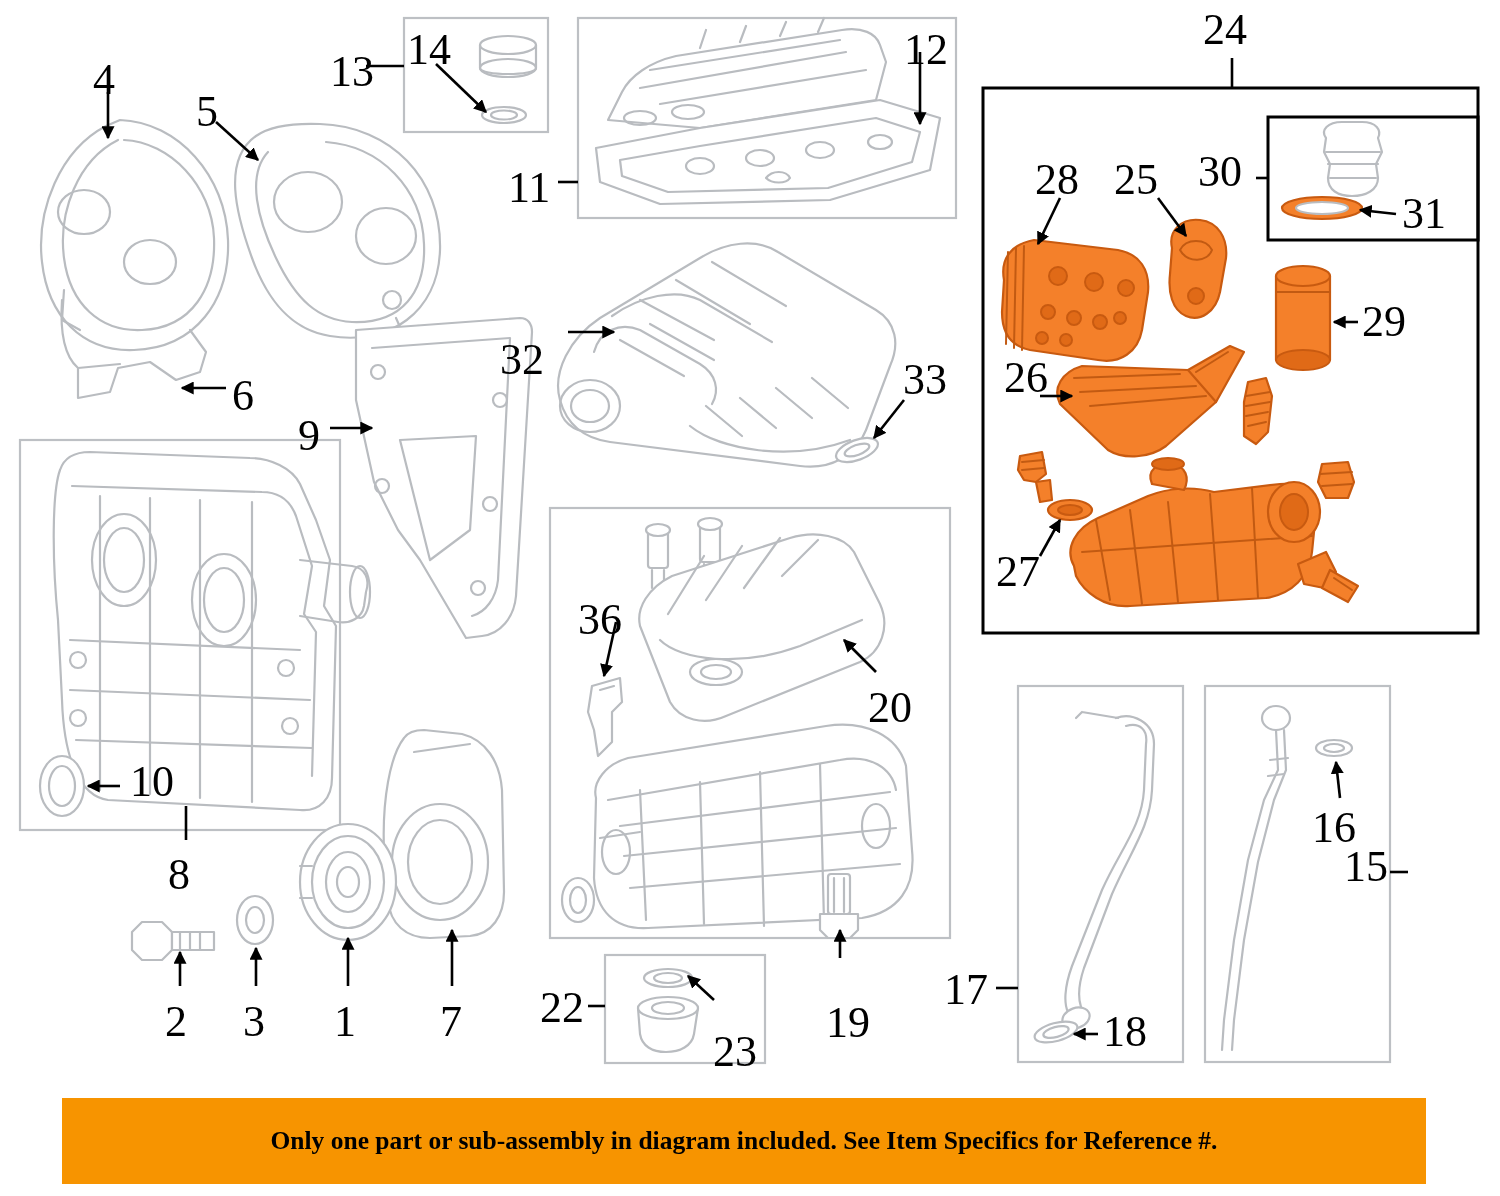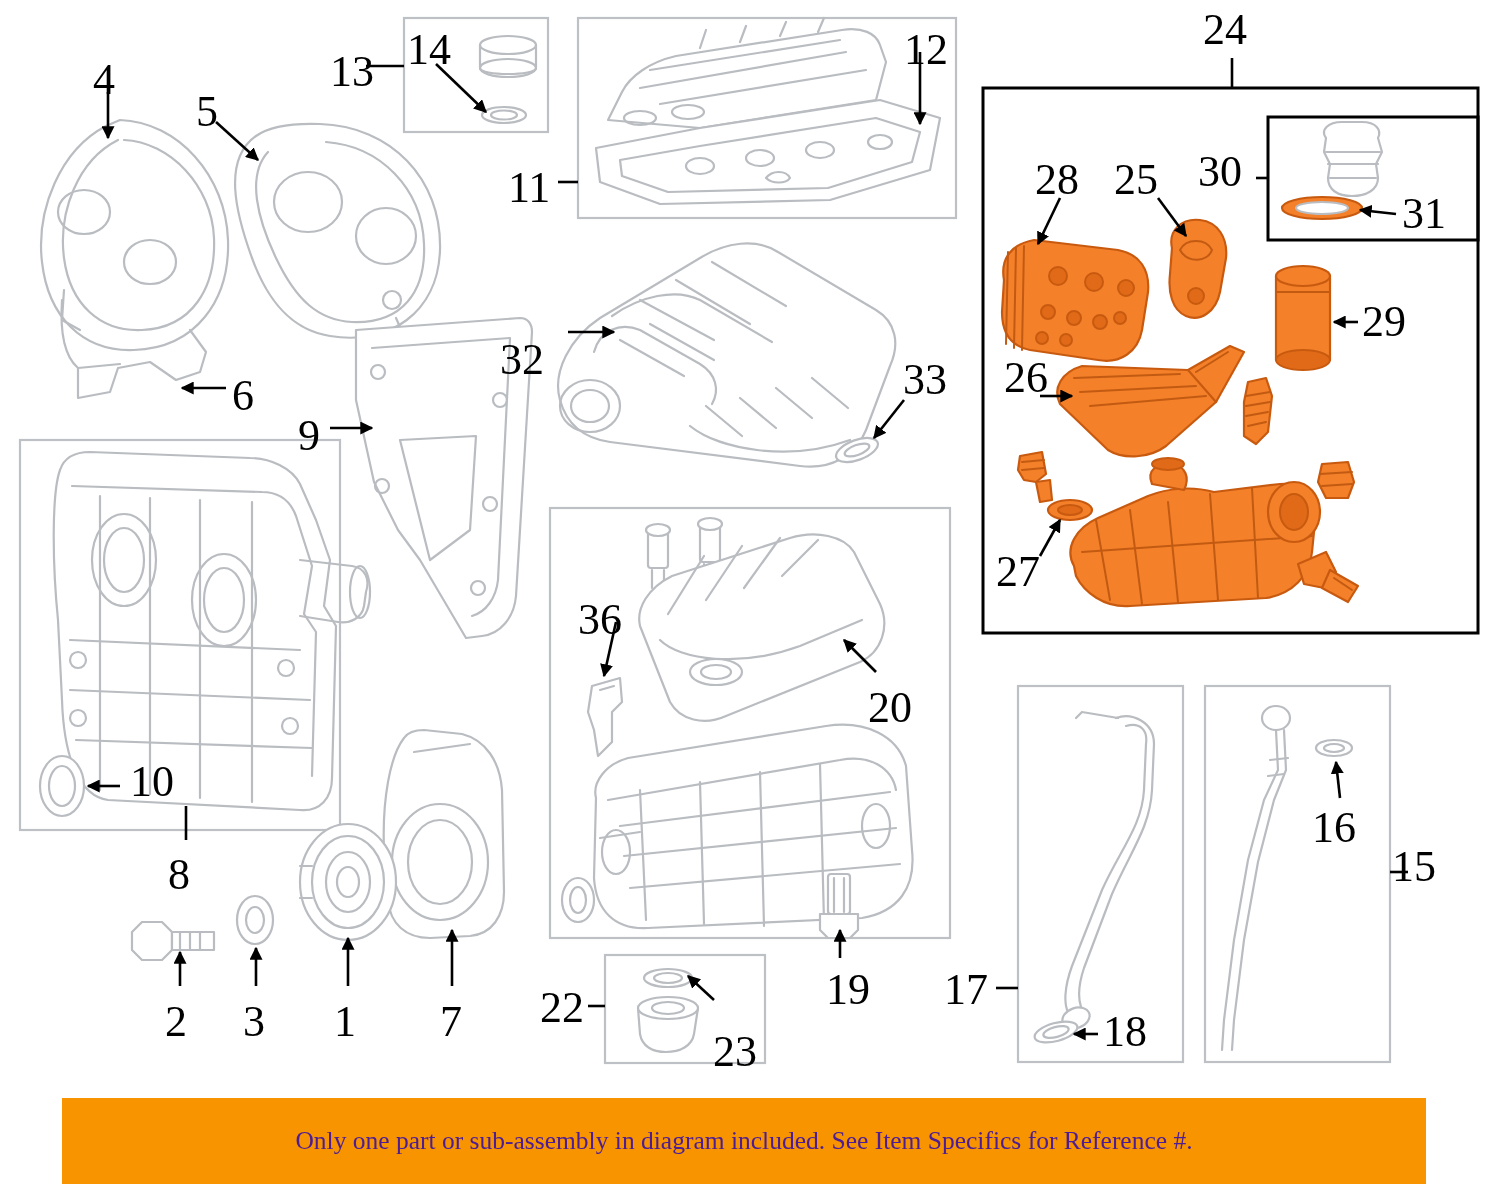--- a/index.html
+++ b/index.html
@@ -43,23 +43,23 @@
     width: 1364px;
     height: 86px;
     background: #f79400;
     display: flex;
     flex-direction: column;
     align-items: center;
     justify-content: center;
   }
   .banner-line {
     font-family: "Liberation Serif", serif;
-    font-weight: normal;
+    font-weight: bold;
     font-size: 25.5px;
-    color: #4c1d95;
+    color: #000000;
     line-height: 1.22;
     white-space: nowrap;
   }
   
   .gray {
     fill: none;
     stroke: #b9bcc0;
     stroke-width: 2.2;
     stroke-linejoin: round;
     stroke-linecap: round;
@@ -477,25 +477,25 @@
     <div class="callout" style="left:330px; top:50px;">13</div>
     <div class="callout" style="left:407px; top:28px;">14</div>
     <div class="callout" style="left:508px; top:166px;">11</div>
     <div class="callout" style="left:904px; top:28px;">12</div>
     <div class="callout" style="left:500px; top:310px;margin-top:28px;">32</div>
     <div class="callout" style="left:903px; top:358px;">33</div>
     <div class="callout" style="left:578px; top:598px;">36</div>
     <div class="callout" style="left:868px; top:686px;">20</div>
     <div class="callout" style="left:540px; top:986px;">22</div>
     <div class="callout" style="left:713px; top:1030px;">23</div>
-    <div class="callout" style="left:826px; top:968px;">19</div>
+    <div class="callout" style="left:826px; top:1001px;">19</div>
     <div class="callout" style="left:944px; top:968px;">17</div>
     <div class="callout" style="left:1103px; top:1010px;">18</div>
     <div class="callout" style="left:1312px; top:806px;">16</div>
-    <div class="callout" style="left:1344px; top:845px;margin-left:48px;">15</div>
+    <div class="callout" style="left:1344px; top:845px;">15</div>
     <div class="callout" style="left:1203px; top:8px;">24</div>
     <div class="callout" style="left:1035px; top:158px;">28</div>
     <div class="callout" style="left:1114px; top:158px;">25</div>
     <div class="callout" style="left:1198px; top:150px;">30</div>
     <div class="callout" style="left:1402px; top:192px;">31</div>
     <div class="callout" style="left:1362px; top:300px;">29</div>
     <div class="callout" style="left:996px; top:356px;margin-left:8px;">26</div>
     <div class="callout" style="left:996px; top:550px;">27</div>
   </div>
 

